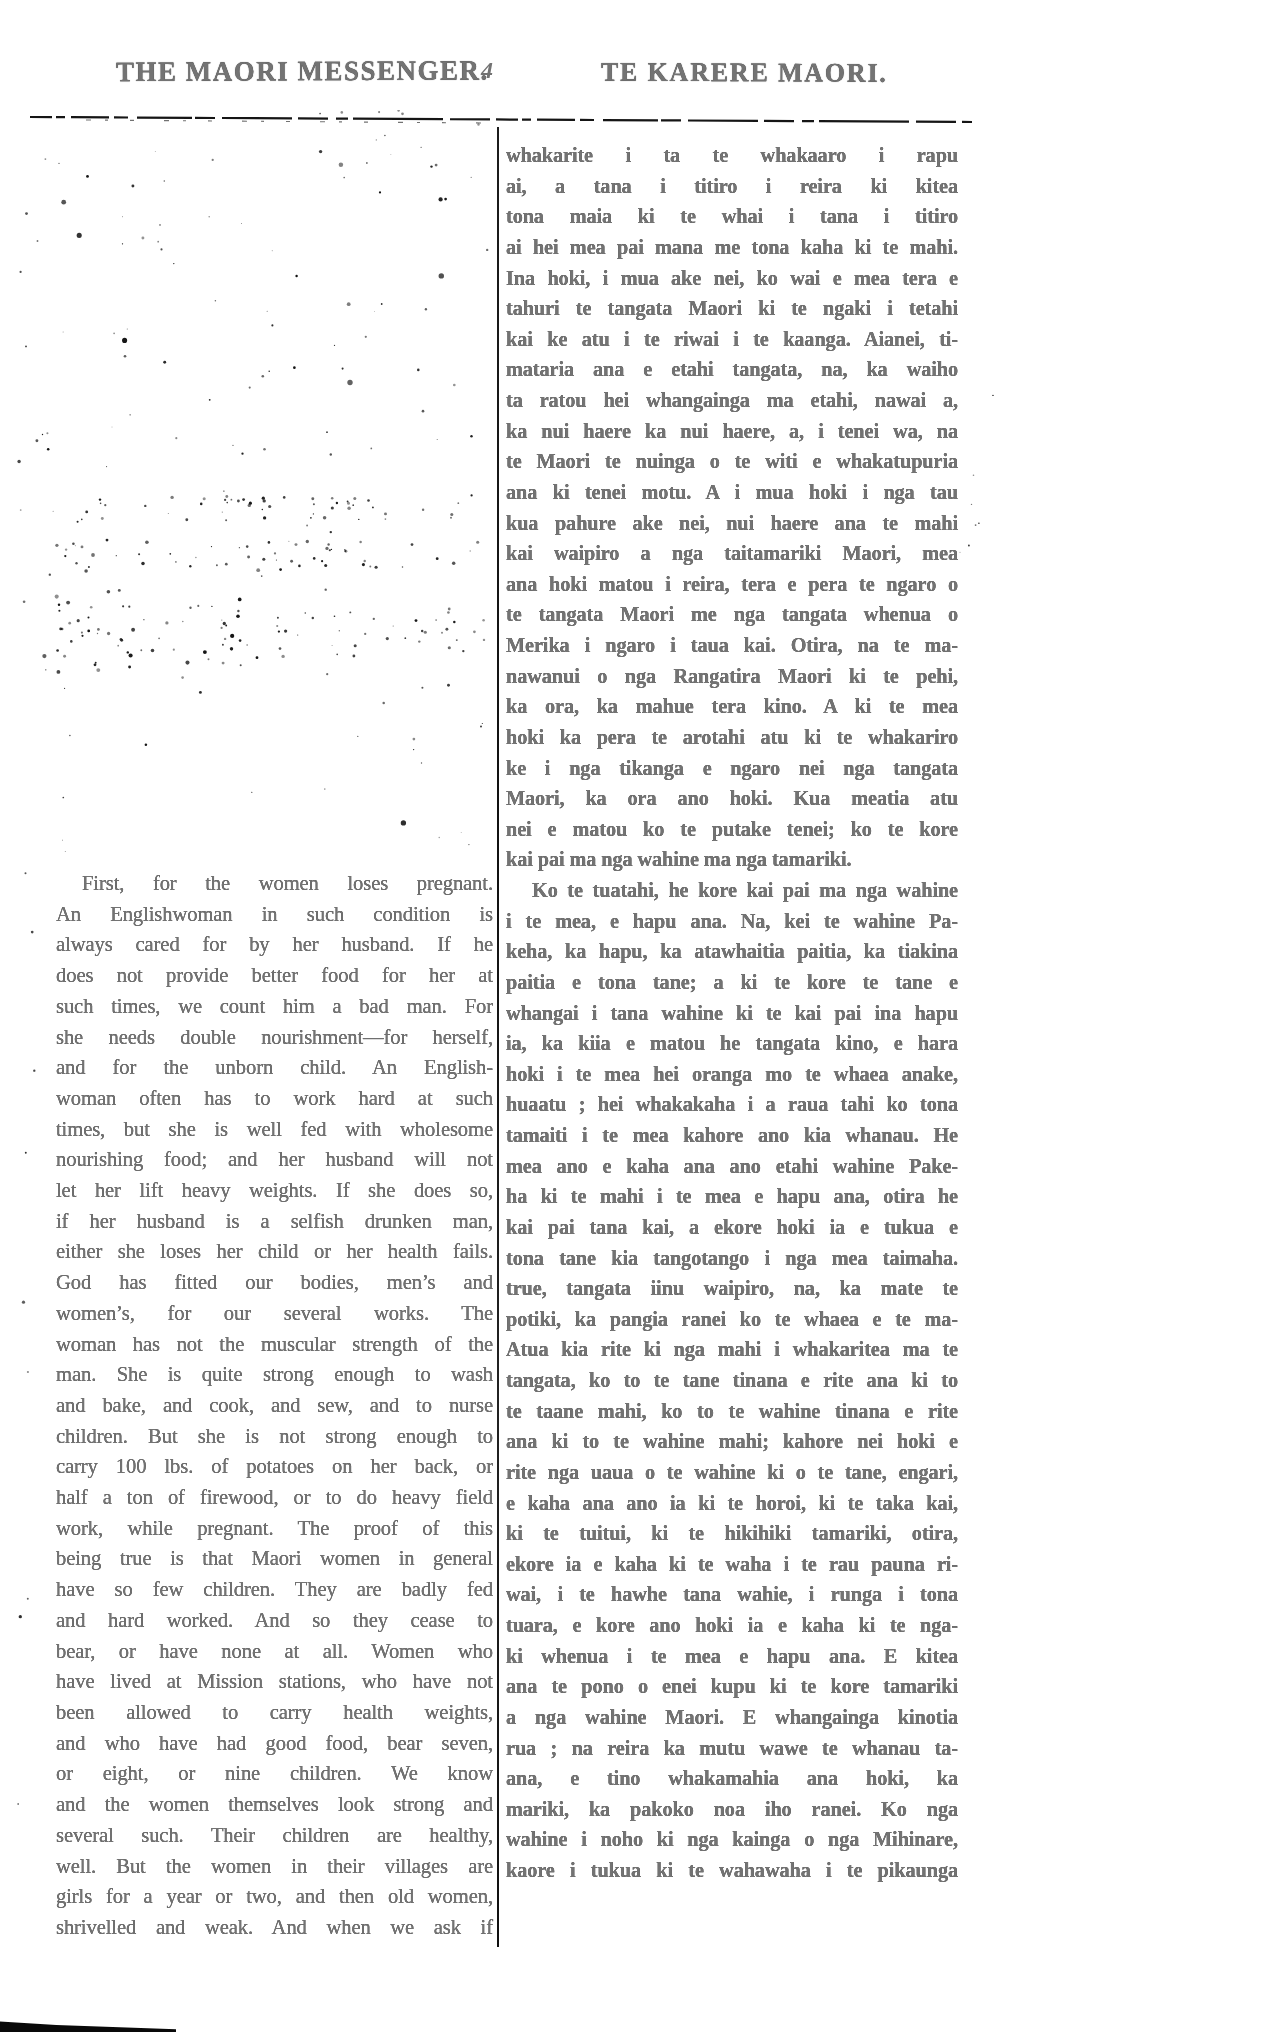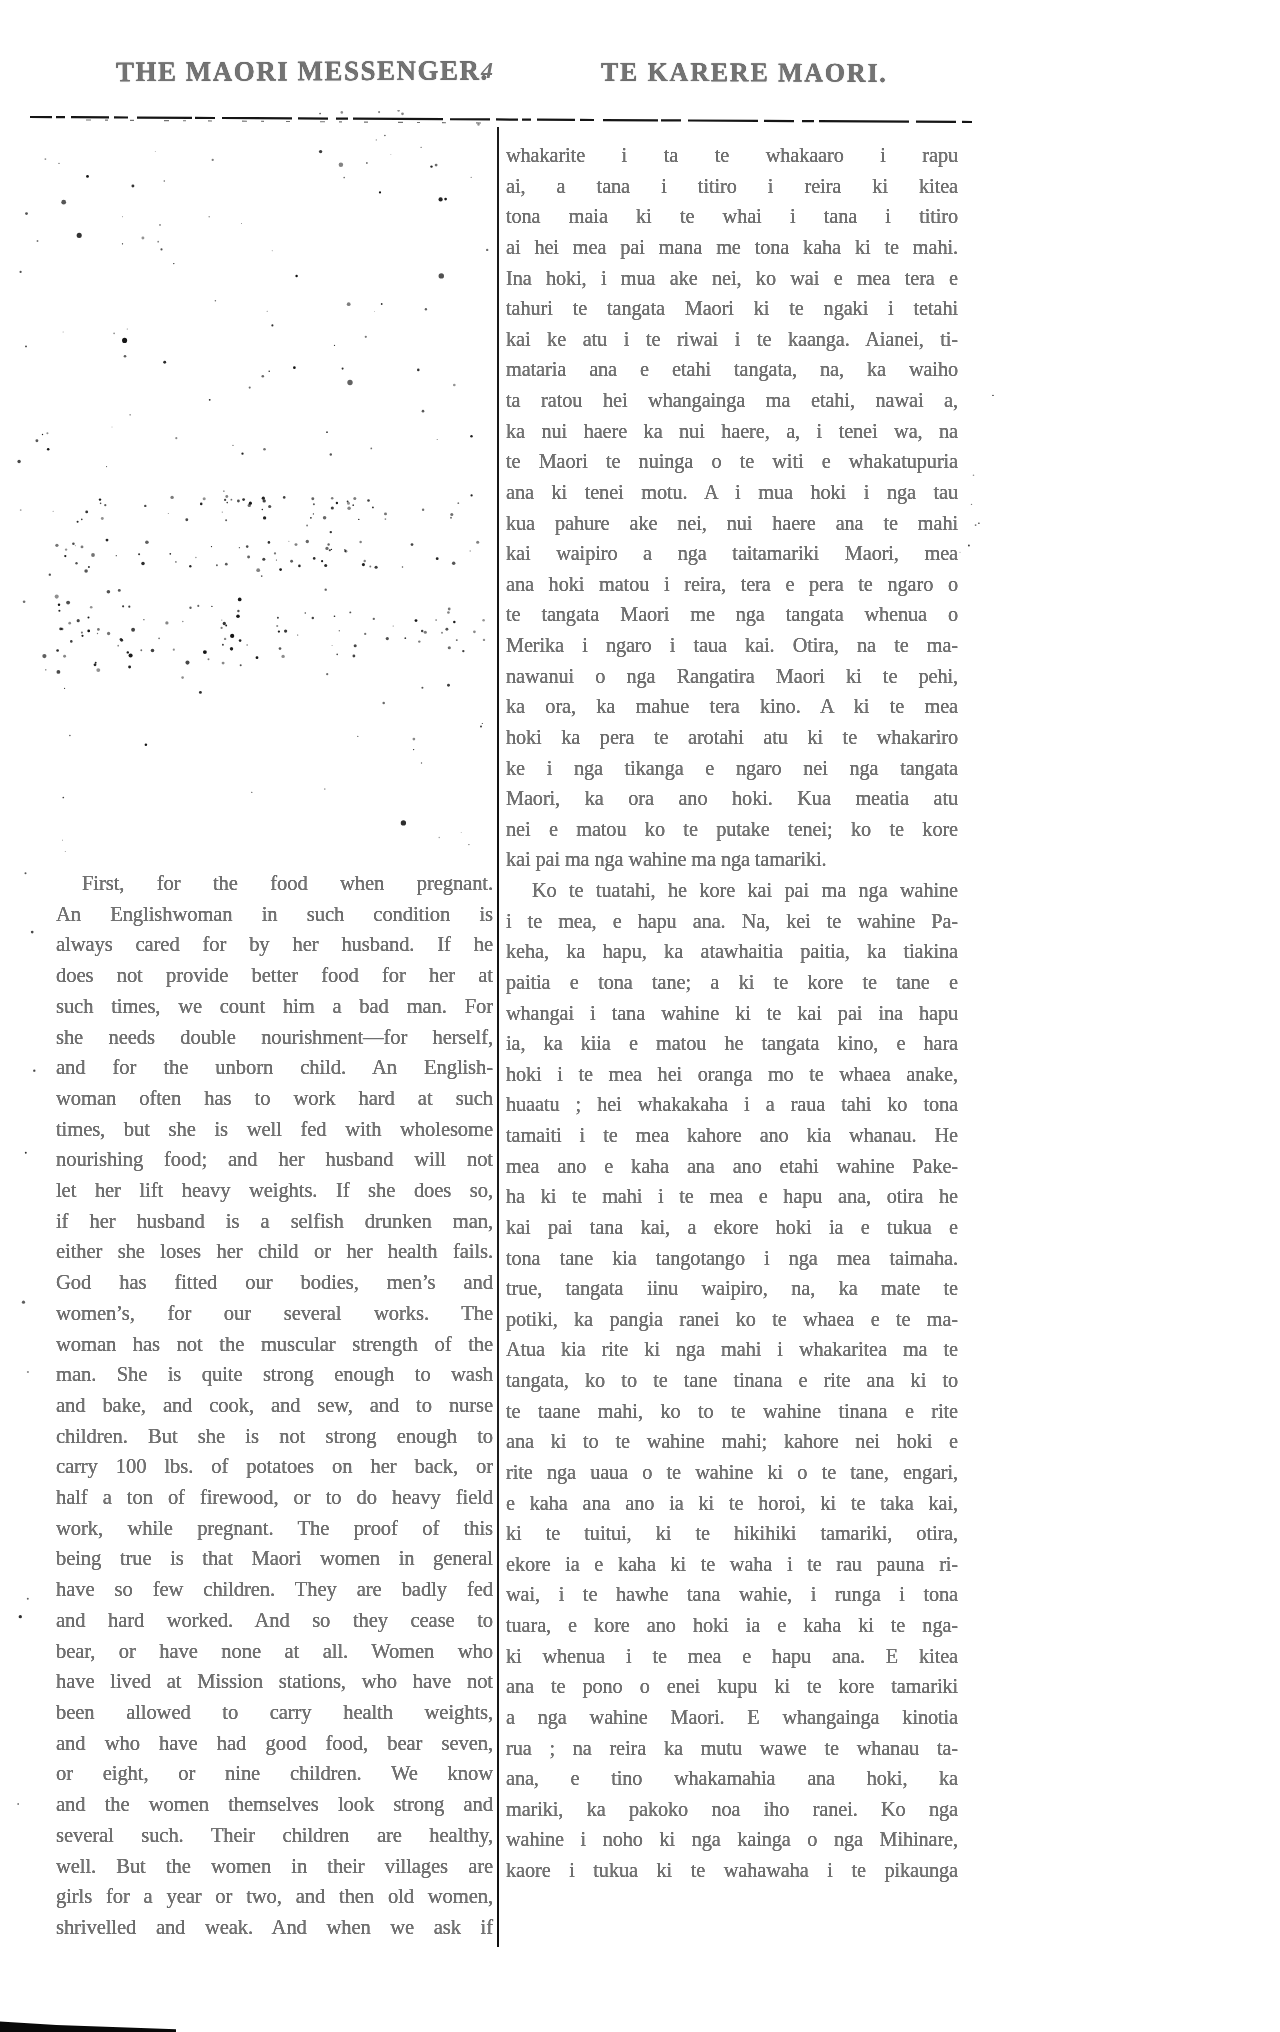--- a/index.html
+++ b/index.html
@@ -41,21 +41,21 @@
   .col .line{
     text-align:justify;
     text-align-last:justify;
     letter-spacing:-0.1px;
     text-shadow:0 0 0.6px rgba(10,10,10,.85);
     white-space:normal;
   }
   .col .line.indent{text-indent:26px;}
   .col .line.last-left{text-align-last:left;}
   #leftCol{left:56px;top:868px;width:437px;font-size:20.6px;line-height:30.7px;}
-  #rightCol{left:506px;top:140px;width:452px;font-size:20.3px;line-height:30.62px;}
+  #rightCol{left:506px;top:140px;width:452px;font-size:20.3px;line-height:30.62px;font-weight:bold;}
   
   .speckles{position:absolute;left:34px;top:110px;width:462px;height:770px;}
   .margin-specks{position:absolute;left:16px;top:128px;width:26px;height:1810px;}
   .right-specks{position:absolute;left:958px;top:118px;width:40px;height:540px;}
   
   .wedge{
     position:absolute;left:0;top:2020px;width:176px;height:12px;
     background:#090909;
     clip-path:polygon(0 12%, 32% 42%, 100% 78%, 100% 100%, 0 100%);
   }
@@ -429,21 +429,21 @@
         <circle cx="10.9" cy="427.5" r="0.93" fill="#111" opacity="0.83"></circle>
         <circle cx="2.0" cy="434.2" r="0.51" fill="#111" opacity="0.51"></circle>
         <circle cx="15.5" cy="357.2" r="0.79" fill="#111" opacity="0.49"></circle>
         <circle cx="13.5" cy="386.4" r="0.70" fill="#111" opacity="0.55"></circle>
         <circle cx="17.6" cy="407.1" r="0.89" fill="#111" opacity="0.60"></circle>
         <circle cx="20.9" cy="405.2" r="0.80" fill="#111" opacity="0.88"></circle>
         <circle cx="35.0" cy="277.4" r="0.71" fill="#111" opacity="0.98"></circle>
       </svg></div>
 
   <div class="col" id="leftCol">
-      <div class="line indent">First, for the food when pregnant.</div>
+      <div class="line indent">First, for the women loses pregnant.</div>
       <div class="line">An Englishwoman in such condition is</div>
       <div class="line">always cared for by her husband. If he</div>
       <div class="line">does not provide better food for her at</div>
       <div class="line">such times, we count him a bad man. For</div>
       <div class="line">she needs double nourishment—for herself,</div>
       <div class="line">and for the unborn child. An English-</div>
       <div class="line">woman often has to work hard at such</div>
       <div class="line">times, but she is well fed with wholesome</div>
       <div class="line">nourishing food; and her husband will not</div>
       <div class="line">let her lift heavy weights. If she does so,</div>

